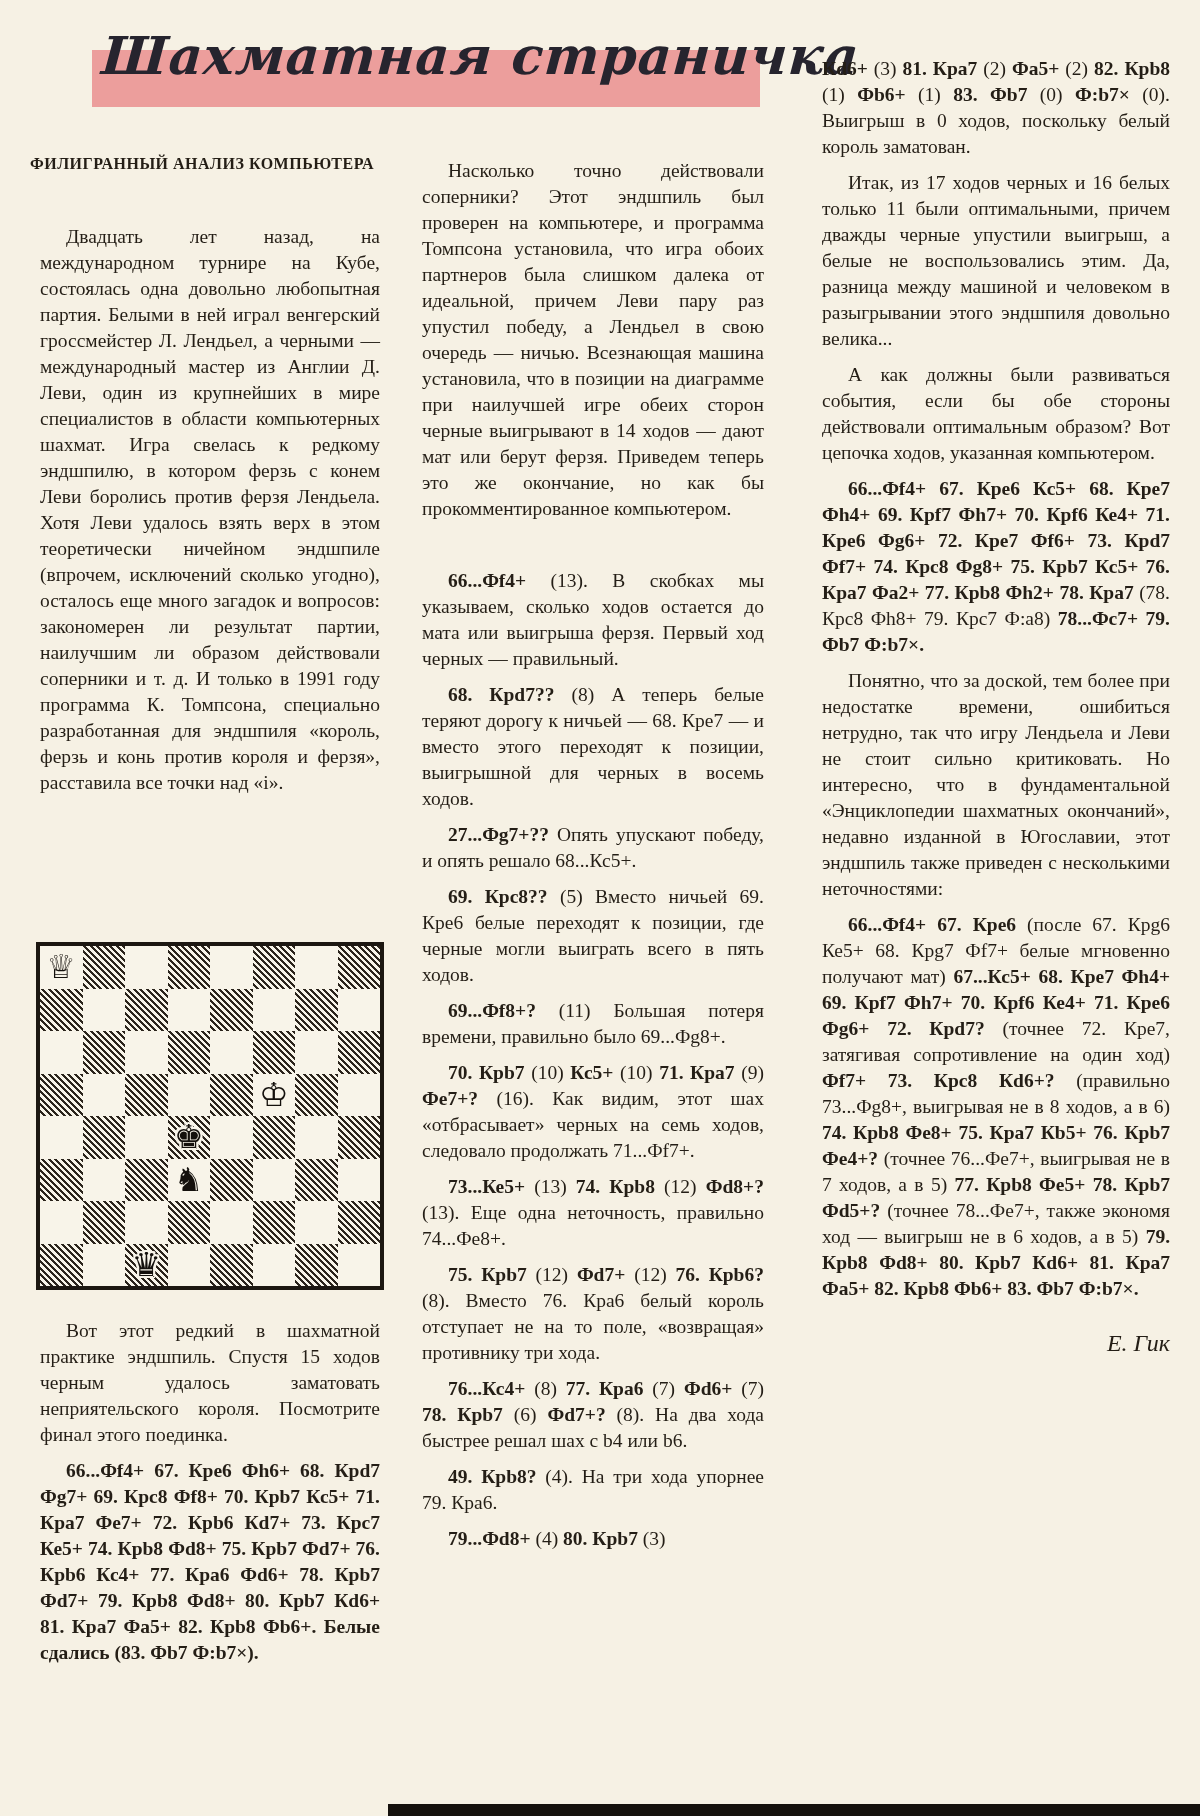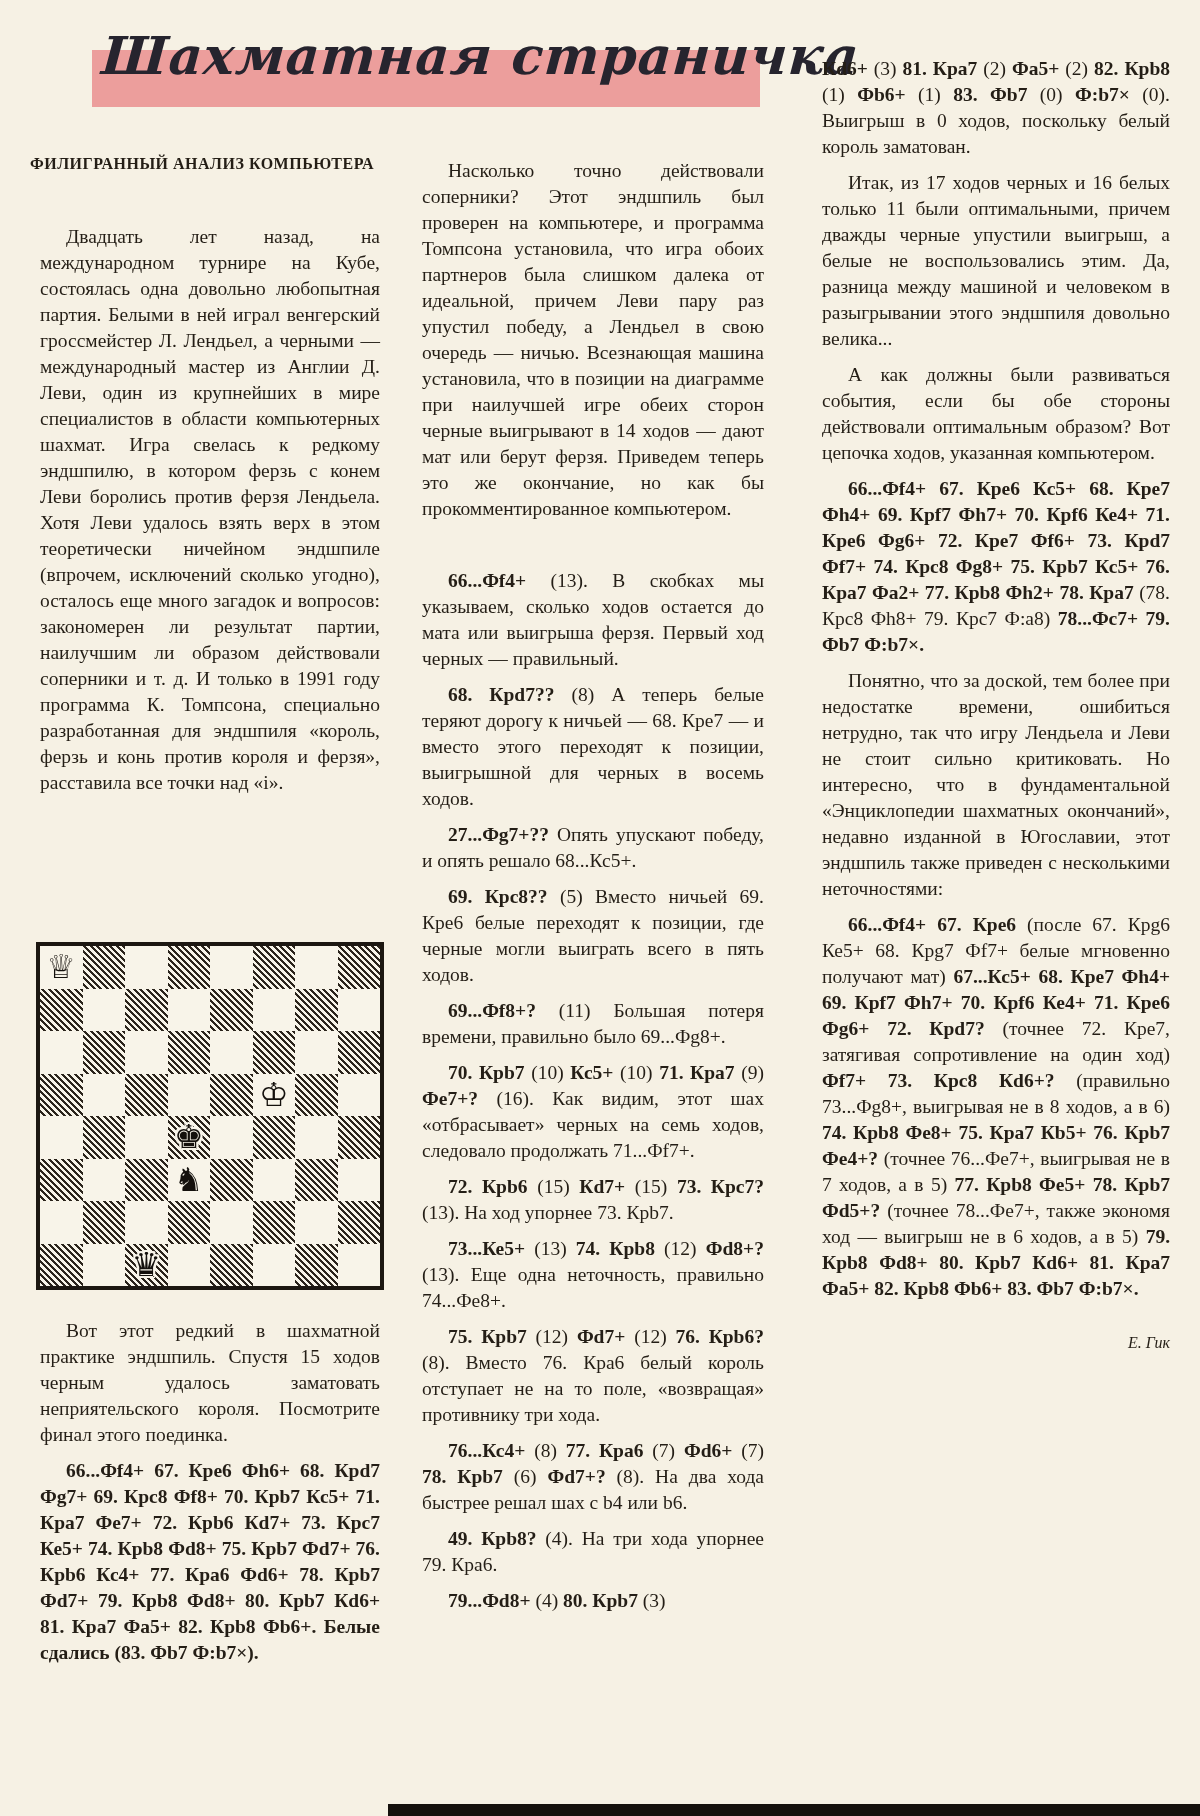--- a/index.html
+++ b/index.html
@@ -55,21 +55,21 @@
     font-family:"DejaVu Sans", sans-serif;
     font-size:33px; line-height:42.5px; text-align:center;
     color:#14100c;
     text-shadow:
       1px 0 0 #f8f4e9, -1px 0 0 #f8f4e9, 0 1px 0 #f8f4e9, 0 -1px 0 #f8f4e9,
       2px 0 0 #f8f4e9, -2px 0 0 #f8f4e9, 0 2px 0 #f8f4e9, 0 -2px 0 #f8f4e9,
       2px 2px 0 #f8f4e9, -2px -2px 0 #f8f4e9, 2px -2px 0 #f8f4e9, -2px 2px 0 #f8f4e9;
   }
   .signature {
     text-align:right; font-style:italic;
-    font-size:16px; margin-top:28px; padding-right:10px;
+    font-size:24px; margin-top:28px; padding-right:10px;
   }
   .bottom-bar {
     position:absolute; left:388px; top:1804px; width:812px; height:12px;
     background:#15110d;
   }
 </style>
 </head>
 <body>
 
 <div class="band"></div>
@@ -168,21 +168,20 @@
 
 <div class="col" id="col2">
   <div>
       <p class="para indent"><span>Насколько точно действовали соперники? Этот эндшпиль был проверен на компьютере, и программа Томпсона установила, что игра обоих партнеров была слишком далека от идеальной, причем Леви пару раз упустил победу, а Лендьел в свою очередь — ничью. Всезнающая машина установила, что в позиции на диаграмме при наилучшей игре обеих сторон черные выигрывают в 14 ходов — дают мат или берут ферзя. Приведем теперь это же окончание, но как бы прокомментированное компьютером.</span></p>
       <p class="para indent" style="margin-top: 46px;"><span class="b">66...Фf4+</span><span> (13). В скобках мы указываем, сколько ходов остается до мата или выигрыша ферзя. Первый ход черных — правильный.</span></p>
       <p class="para indent"><span class="b">68. Крd7??</span><span> (8) А теперь белые теряют дорогу к ничьей — 68. Кре7 — и вместо этого переходят к позиции, выигрышной для черных в восемь ходов.</span></p>
       <p class="para indent"><span class="b">27...Фg7+??</span><span> Опять упускают победу, и опять решало 68...Кс5+.</span></p>
       <p class="para indent"><span class="b">69. Крс8??</span><span> (5) Вместо ничьей 69. Кре6 белые переходят к позиции, где черные могли выиграть всего в пять ходов.</span></p>
       <p class="para indent"><span class="b">69...Фf8+?</span><span> (11) Большая потеря времени, правильно было 69...Фg8+.</span></p>
       <p class="para indent"><span class="b">70. Крb7</span><span> (10) </span><span class="b">Кс5+</span><span> (10) </span><span class="b">71. Кра7</span><span> (9) </span><span class="b">Фе7+?</span><span> (16). Как видим, этот шах «отбрасывает» черных на семь ходов, следовало продолжать 71...Фf7+.</span></p>
-      <p class="para indent"><span class="b">72. Крb6</span><span> (15) </span><span class="b">Кd7+</span><span> (15) </span><span class="b">73. Крс7?</span><span> (13). На ход упорнее 73. Крb7.</span></p>
       <p class="para indent"><span class="b">73...Ке5+</span><span> (13) </span><span class="b">74. Крb8</span><span> (12) </span><span class="b">Фd8+?</span><span> (13). Еще одна неточность, правильно 74...Фе8+.</span></p>
       <p class="para indent"><span class="b">75. Крb7</span><span> (12) </span><span class="b">Фd7+</span><span> (12) </span><span class="b">76. Крb6?</span><span> (8). Вместо 76. Кра6 белый король отступает не на то поле, «возвращая» противнику три хода.</span></p>
       <p class="para indent"><span class="b">76...Кс4+</span><span> (8) </span><span class="b">77. Кра6</span><span> (7) </span><span class="b">Фd6+</span><span> (7) </span><span class="b">78. Крb7</span><span> (6) </span><span class="b">Фd7+?</span><span> (8). На два хода быстрее решал шах с b4 или b6.</span></p>
       <p class="para indent"><span class="b">49. Крb8?</span><span> (4). На три хода упорнее 79. Кра6.</span></p>
       <p class="para indent"><span class="b">79...Фd8+</span><span> (4) </span><span class="b">80. Крb7</span><span> (3)</span></p>
     </div>
 </div>
 
 <div class="col" id="col3">
   <div>

